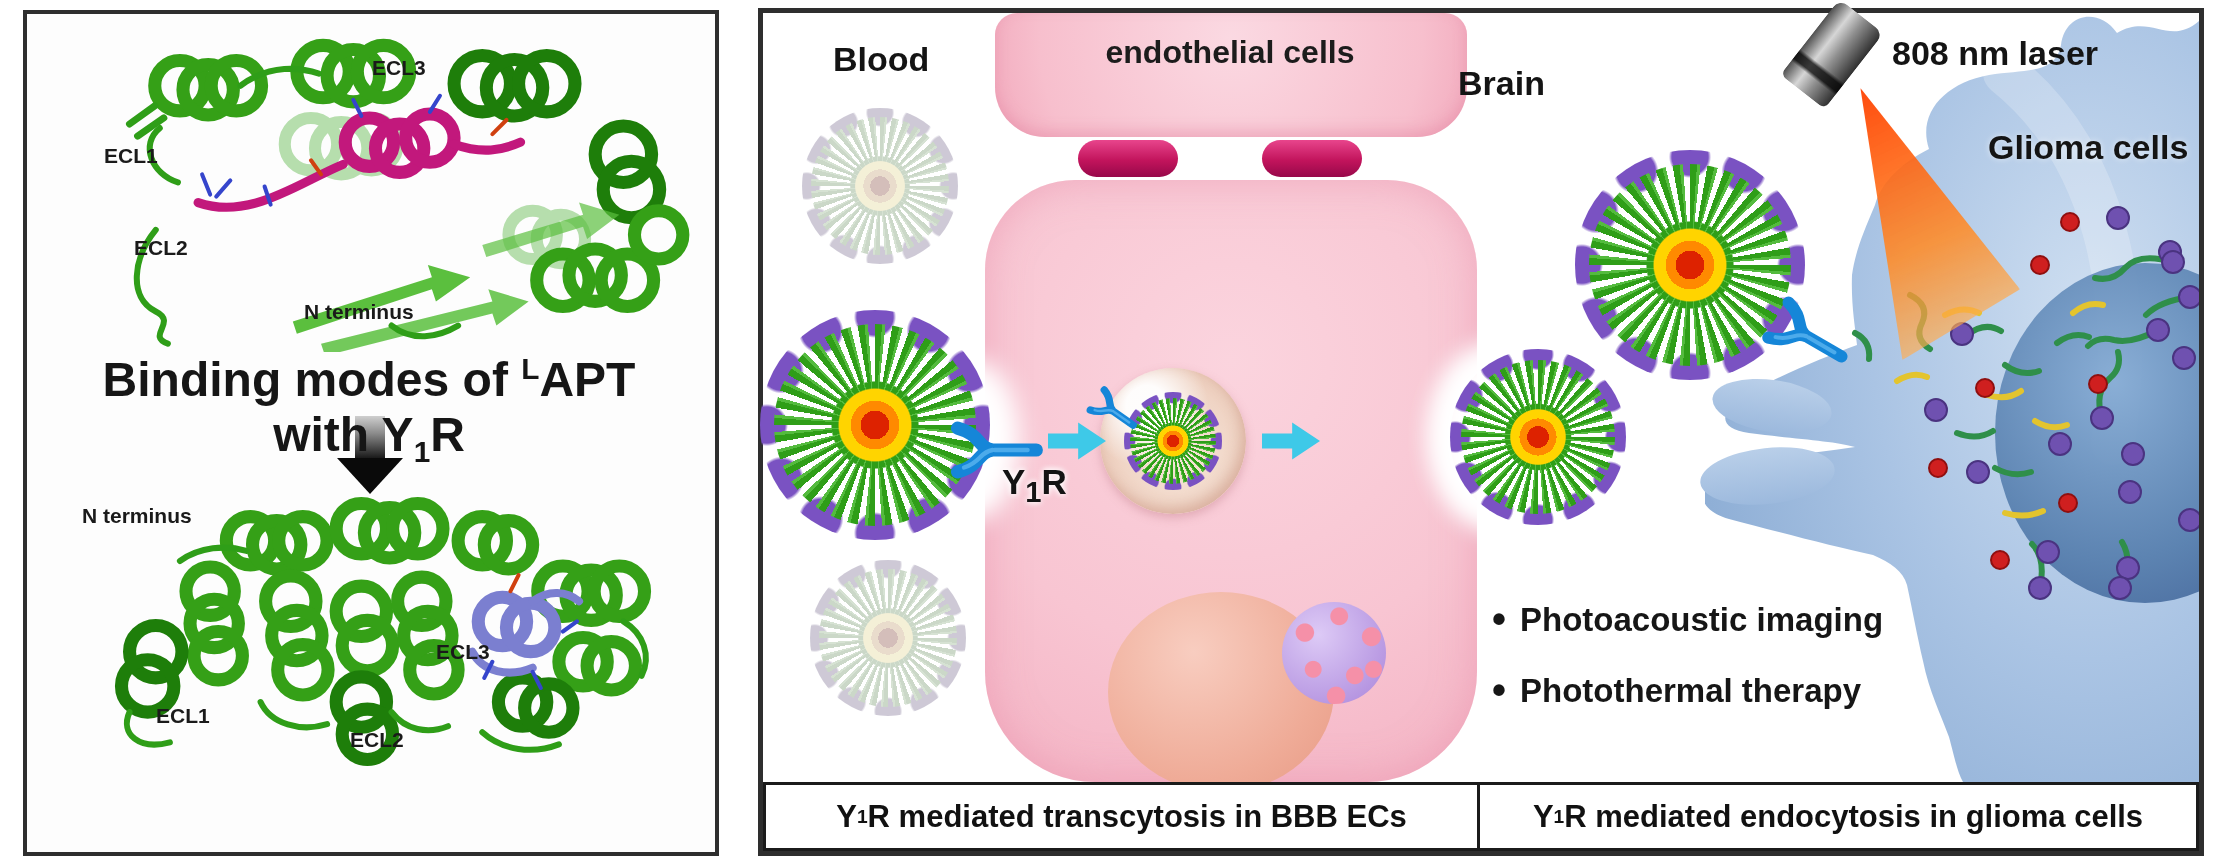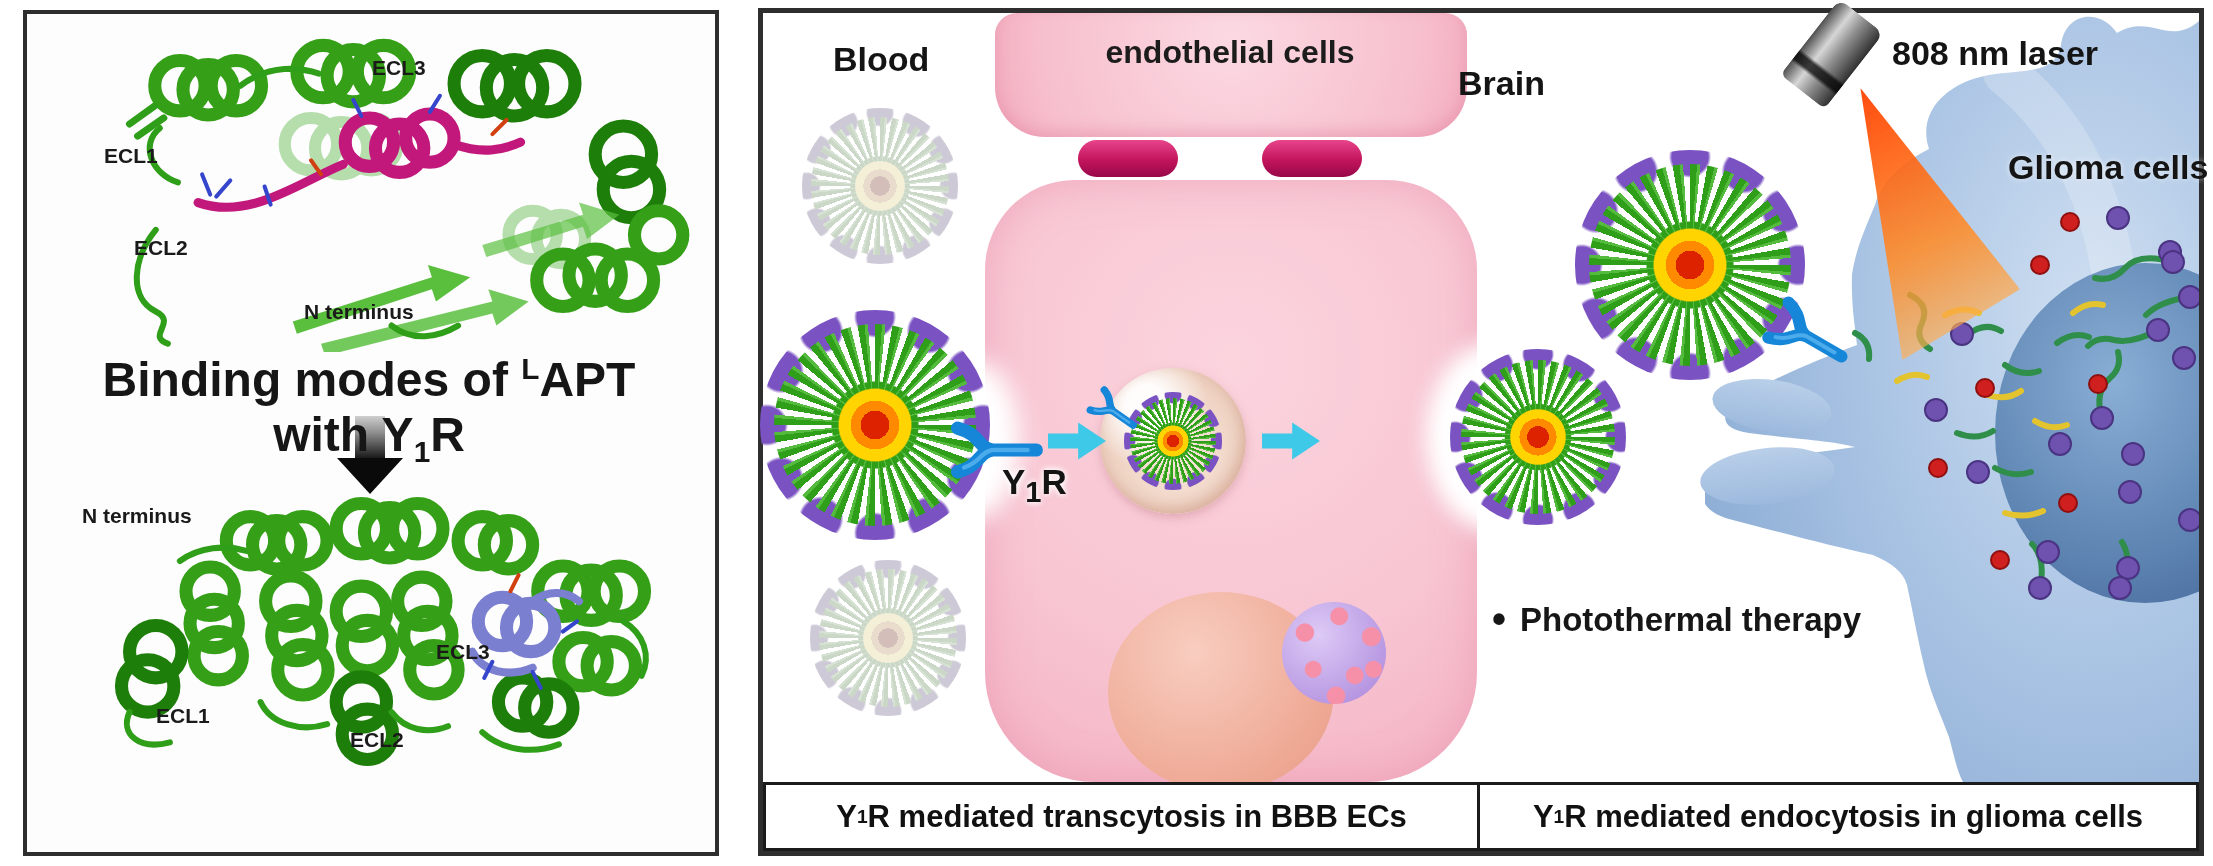--- a/index.html
+++ b/index.html
@@ -400,23 +400,24 @@
   <svg class="rec" style="left:1768px;top:288px;width:76px;height:96px;transform:rotate(-60deg);">
       <use href="#yrec"></use>
     </svg>
 
   <div class="abs" id="laser-beam"></div>
   <div class="abs" id="laser-body"></div>
 
   <div class="abs scene-label" style="left:833px;top:40px;">Blood</div>
   <div class="abs scene-label" style="left:1458px;top:64px;">Brain</div>
   <div class="abs scene-label" style="left:1892px;top:34px;">808 nm laser</div>
-  <div class="abs scene-label" id="glioma-label" style="left:1988px;top:148px;margin-left:20px;">Glioma cells</div>
+  <div class="abs scene-label" id="glioma-label" style="left:1988px;top:128px;">Glioma cells</div>
 
   <ul class="abs" id="bullet-list">
+    <li><span>Photoacoustic imaging</span></li>
     <li><span>Photothermal therapy</span></li>
   </ul>
 
   <div class="cap-box" id="cap-left">
     <span>Y</span>
       <sub>1</sub>
       <span>R mediated transcytosis in BBB ECs</span>
   </div>
   <div class="cap-box" id="cap-right">
     <span>Y</span>

